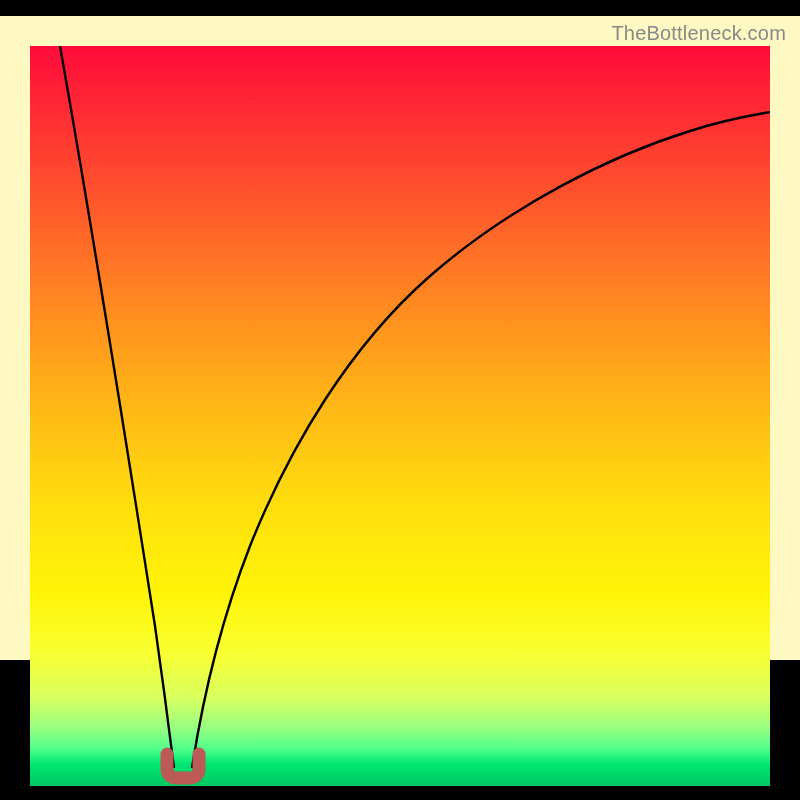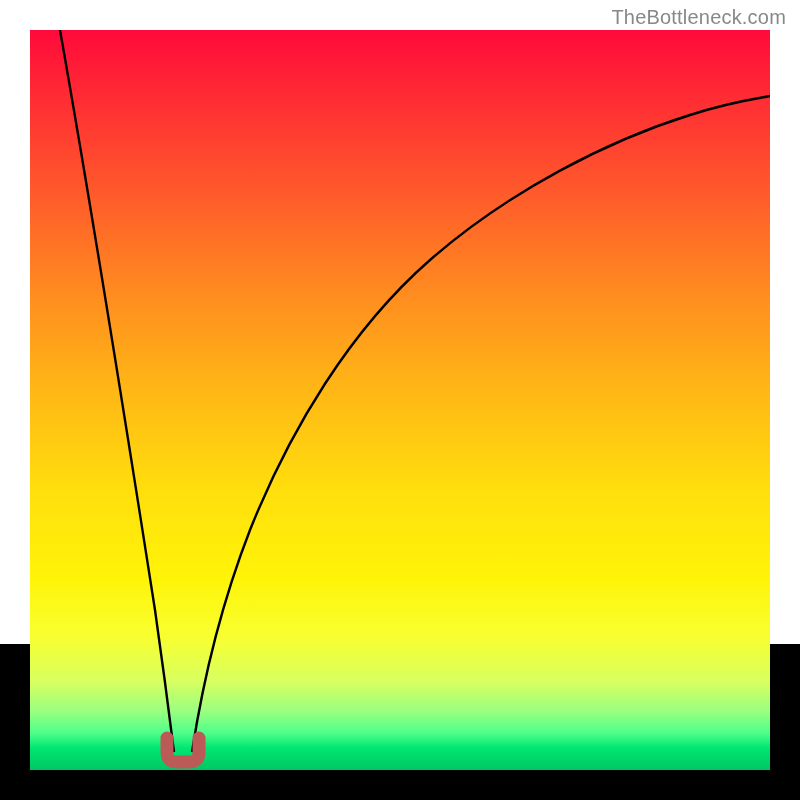--- a/index.html
+++ b/index.html
@@ -6,25 +6,25 @@
     margin: 0;
     padding: 0;
     width: 800px;
     height: 800px;
     overflow: hidden;
     background: #000;
     font-family: Arial, Helvetica, sans-serif;
   }
   .frame {
     position: absolute;
-    top: 0;
+    top: 16px;
     left: 0;
     width: 800px;
     height: 644px;
-    background: #ffffff;
+    background: #fef9c3;
   }
   .plot {
     position: absolute;
     top: 30px;
     left: 30px;
     width: 740px;
     height: 740px;
     background: linear-gradient(to bottom,
       #ff0a3a 0%,
       #ff2f33 10%,

